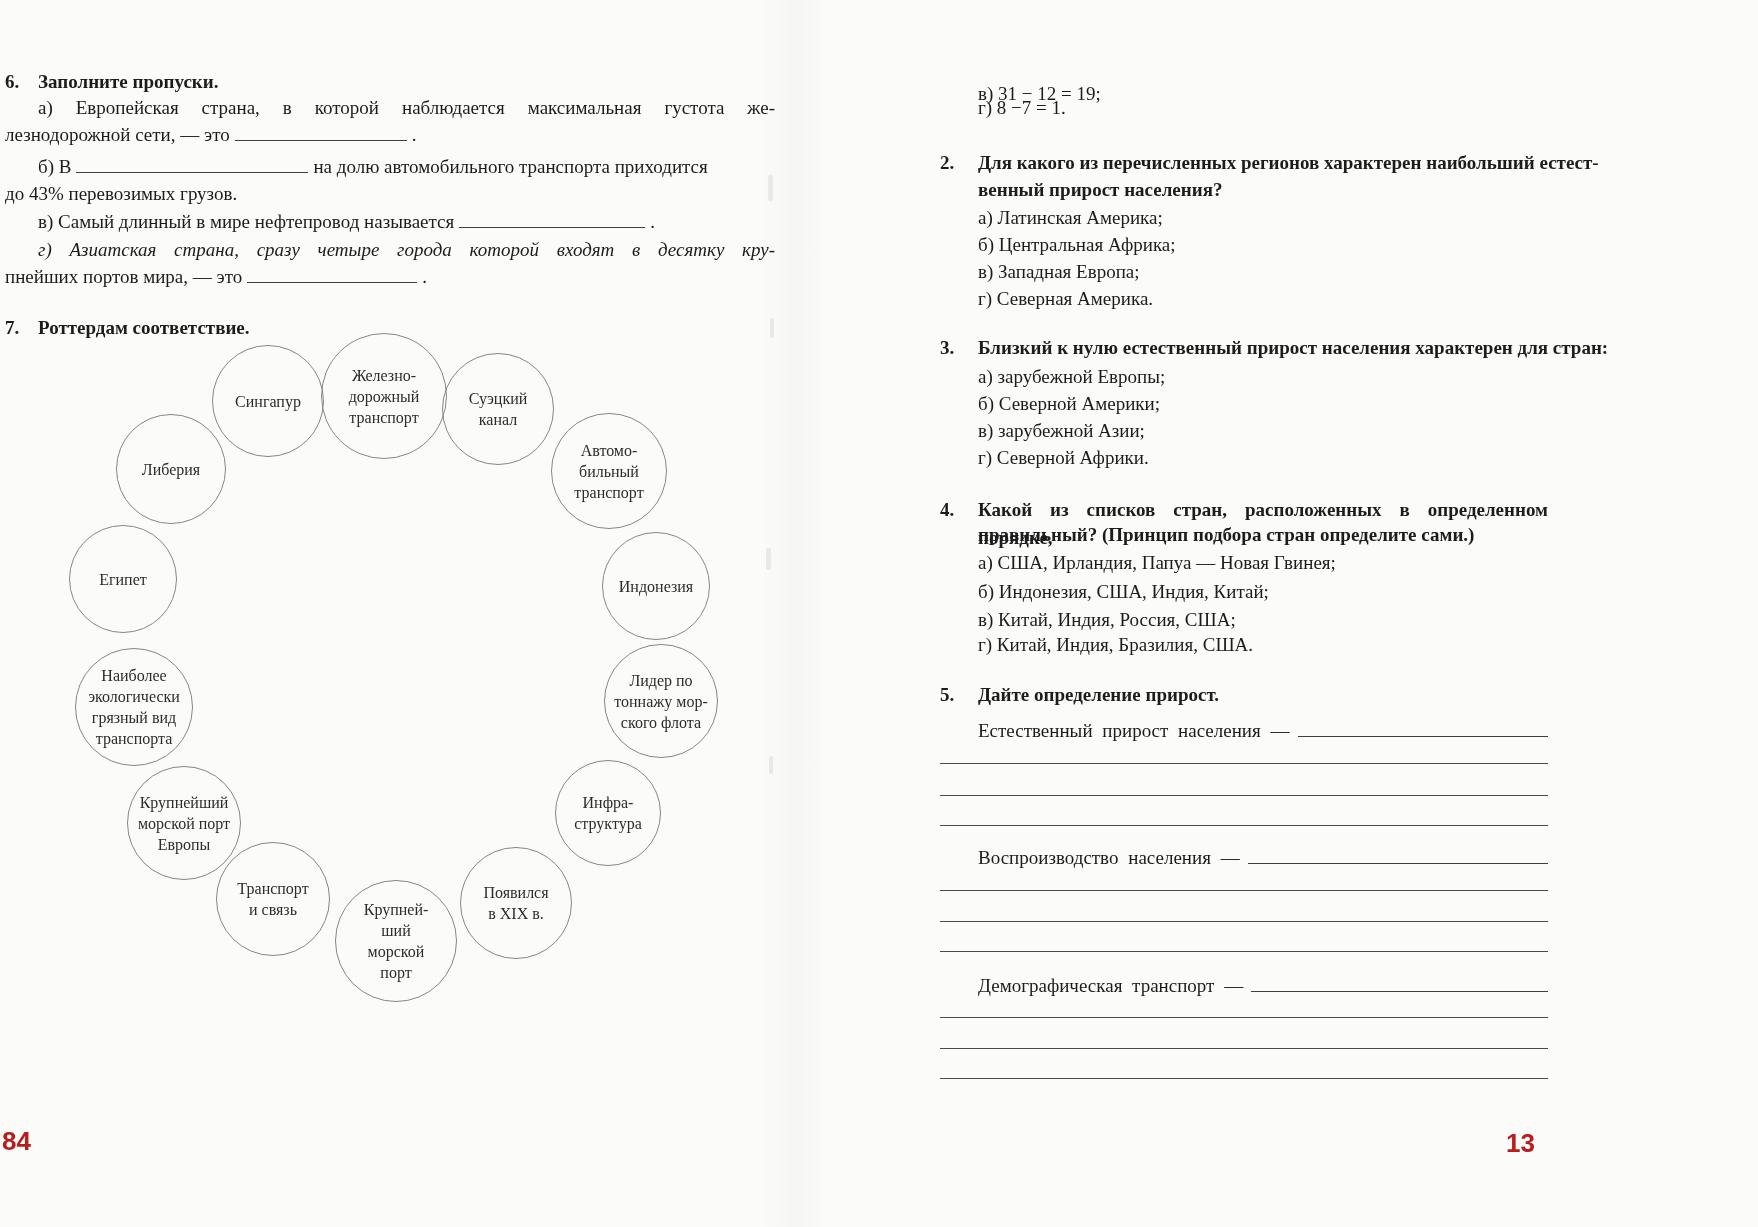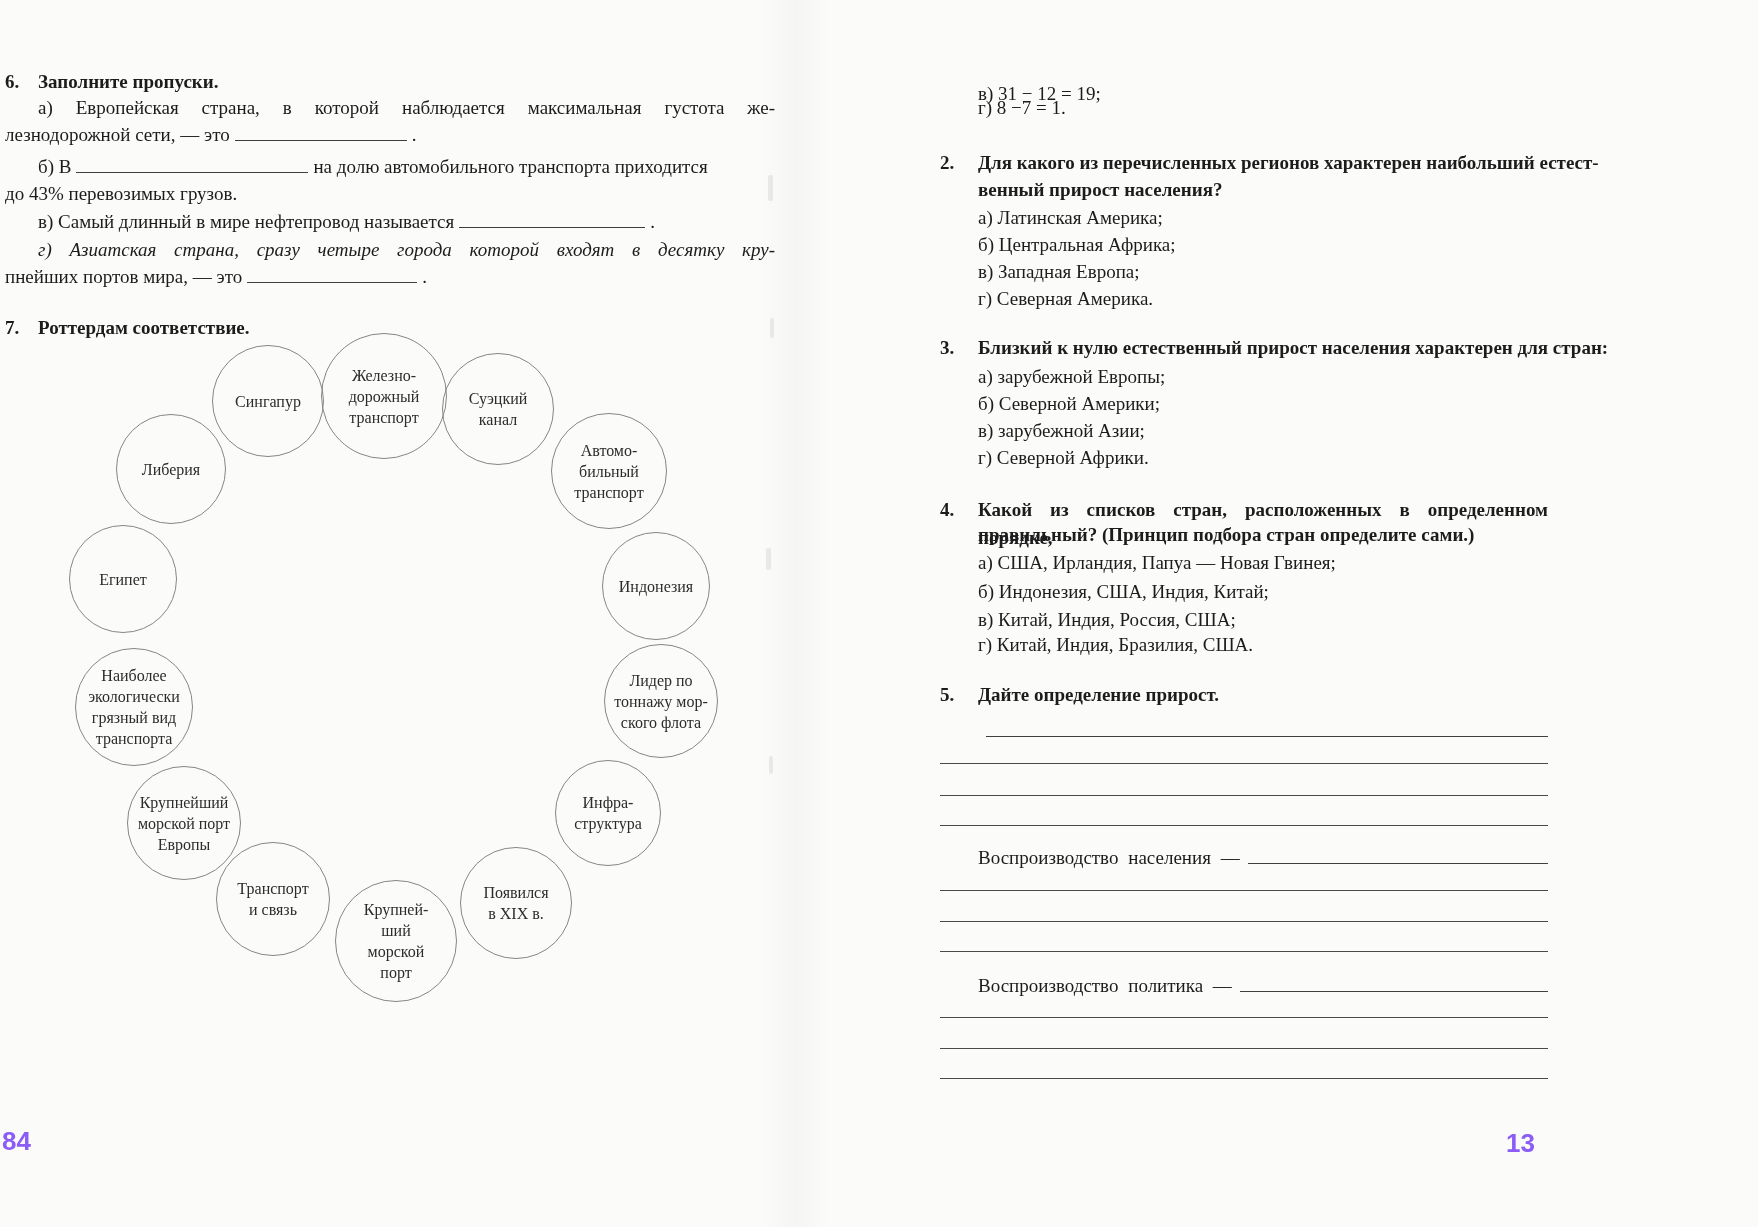--- a/index.html
+++ b/index.html
@@ -16,21 +16,21 @@
   }
   .smudge{position:absolute;background:rgba(90,90,90,0.10);border-radius:2px;}
 
   .ln{
     position:absolute;height:28px;line-height:28px;font-size:19px;
     white-space:nowrap;
   }
   .just{white-space:normal;text-align:justify;text-align-last:justify;}
   .bold{font-weight:bold;}
   .qnum{position:absolute;font-weight:bold;font-size:19px;height:28px;line-height:28px;}
-  .pagenum{position:absolute;font-weight:bold;font-size:26px;font-family:"Liberation Sans","DejaVu Sans",sans-serif;color:#8b5cf6;}
+  .pagenum{position:absolute;font-weight:bold;font-size:26px;font-family:"Liberation Sans","DejaVu Sans",sans-serif;color:#b91c1c;}
 
   .blank{
     display:inline-block;vertical-align:baseline;height:1px;
     border-bottom:1.6px solid #3f3f3f;margin:0 5px;
   }
   .rule{
     position:absolute;left:940px;width:608px;height:0;
     border-top:1.5px solid #4a4a4a;
   }
   .termline{
@@ -146,36 +146,37 @@
   <div class="ln bold" style="left:978px;top:521px;">правильный? (Принцип подбора стран определите сами.)</div>
   <div class="ln" style="left:978px;top:549px;">а) США, Ирландия, Папуа — Новая Гвинея;</div>
   <div class="ln" style="left:978px;top:578px;">б) Индонезия, США, Индия, Китай;</div>
   <div class="ln" style="left:978px;top:606px;">в) Китай, Индия, Россия, США;</div>
   <div class="ln" style="left:978px;top:631px;">г) Китай, Индия, Бразилия, США.</div>
 
   <div class="qnum" style="left:940px;top:681px;">5.</div>
   <div class="ln bold" style="left:978px;top:681px;">Дайте определение прирост.</div>
 
   <div class="termline" style="top:714px;">
+    <span>Естественный прирост населения —</span>
     <span class="blankfill"></span>
   </div>
   <div class="rule" style="top:763px;"></div>
   <div class="rule" style="top:795px;"></div>
   <div class="rule" style="top:825px;"></div>
 
   <div class="termline" style="top:841px;">
     <span>Воспроизводство населения —</span>
     <span class="blankfill"></span>
   </div>
   <div class="rule" style="top:890px;"></div>
   <div class="rule" style="top:921px;"></div>
   <div class="rule" style="top:951px;"></div>
 
   <div class="termline" style="top:969px;">
-    <span>Воспроизводство политика —</span>
+    <span>Демографическая транспорт —</span>
     <span class="blankfill"></span>
   </div>
   <div class="rule" style="top:1017px;"></div>
   <div class="rule" style="top:1048px;"></div>
   <div class="rule" style="top:1078px;"></div>
 
   <div class="pagenum" style="left:1506px;top:1128px;">13</div>
 </div>
 
 </body></html>

